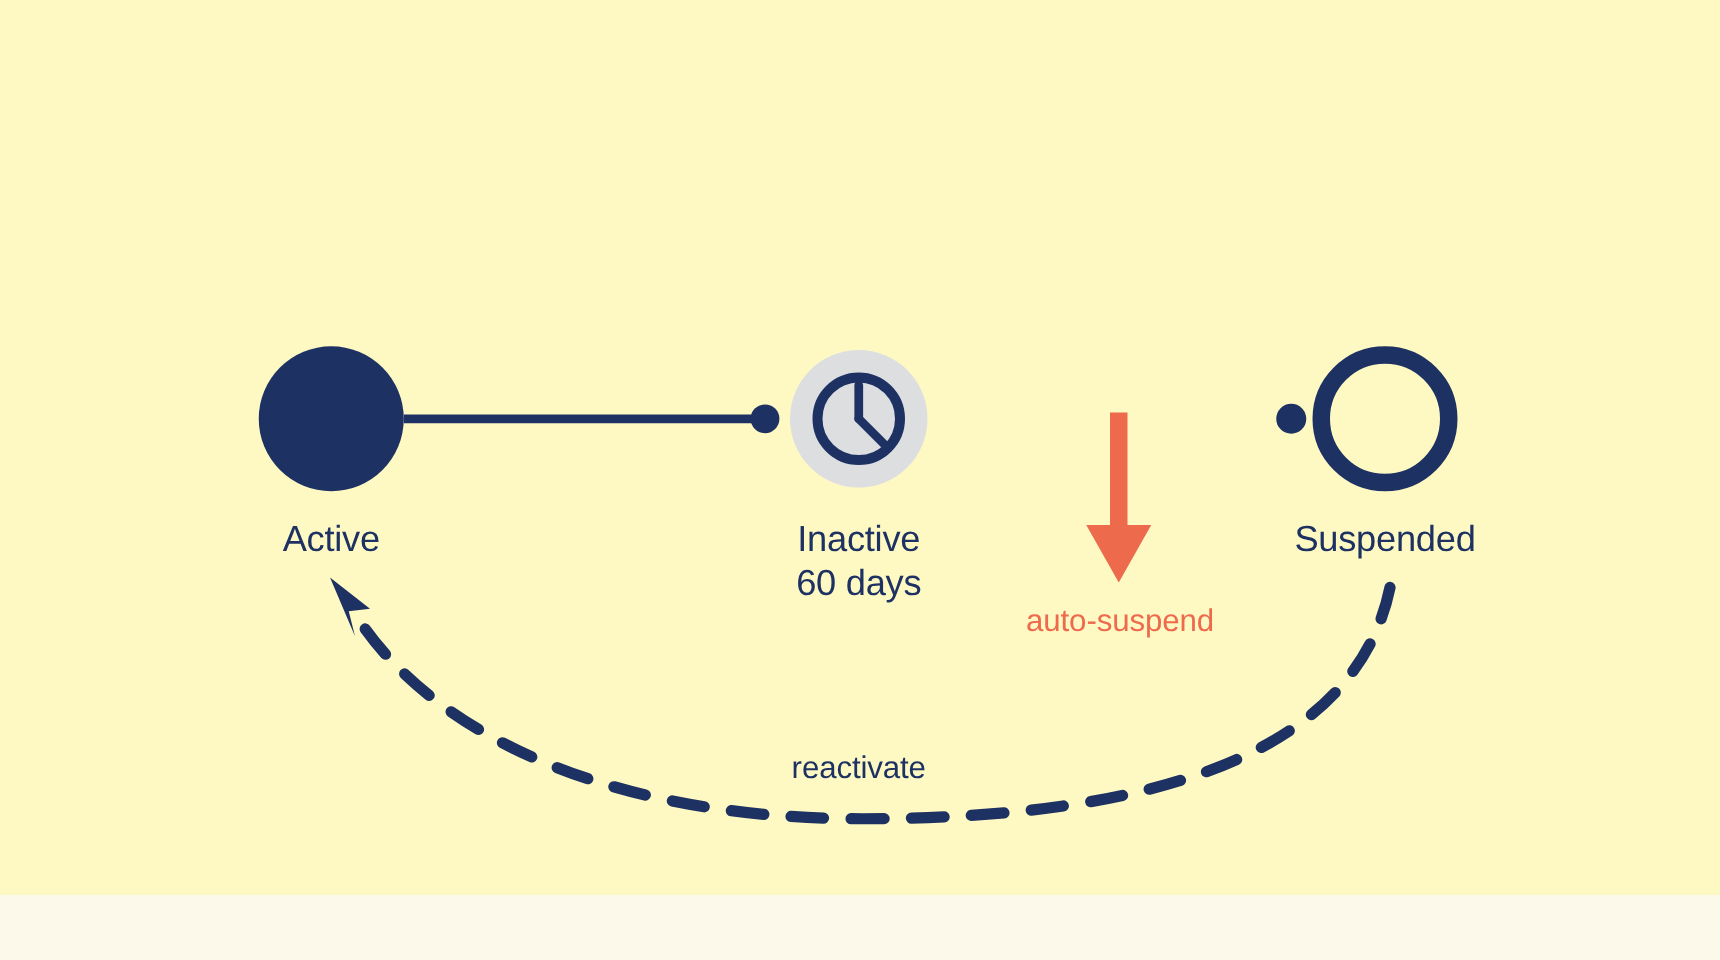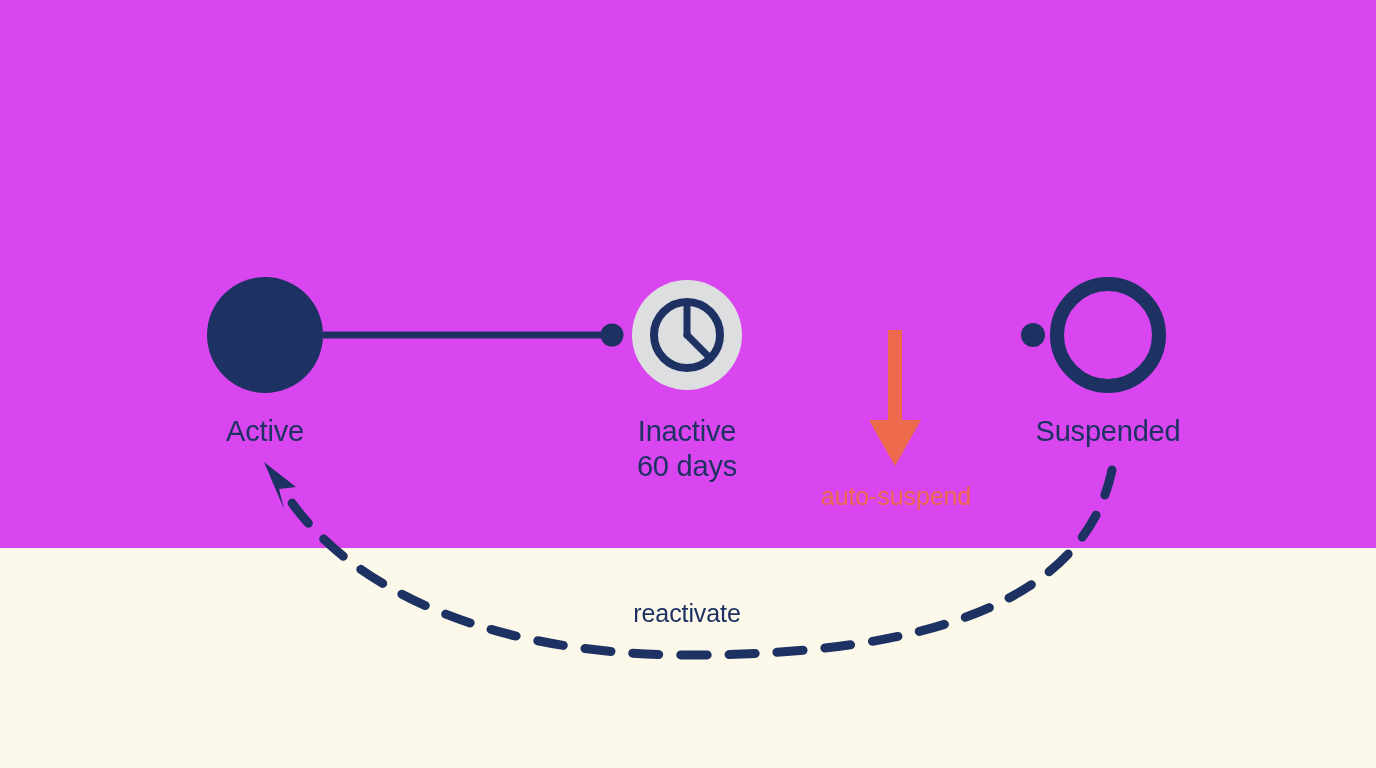--- a/index.html
+++ b/index.html
@@ -10,22 +10,22 @@
   }
   body {
     width: 1376px;
     height: 768px;
     overflow: hidden;
     font-family: "Liberation Sans", sans-serif;
   }
   #stage {
     position: relative;
     width: 1376px;
-    height: 548px;
-    background: #d946ef;
+    height: 716px;
+    background: #fef9c3;
   }
   #diagram-svg {
     position: absolute;
     top: 0;
     left: 0;
     width: 1376px;
     height: 768px;
     display: block;
   }
   .node-label {

